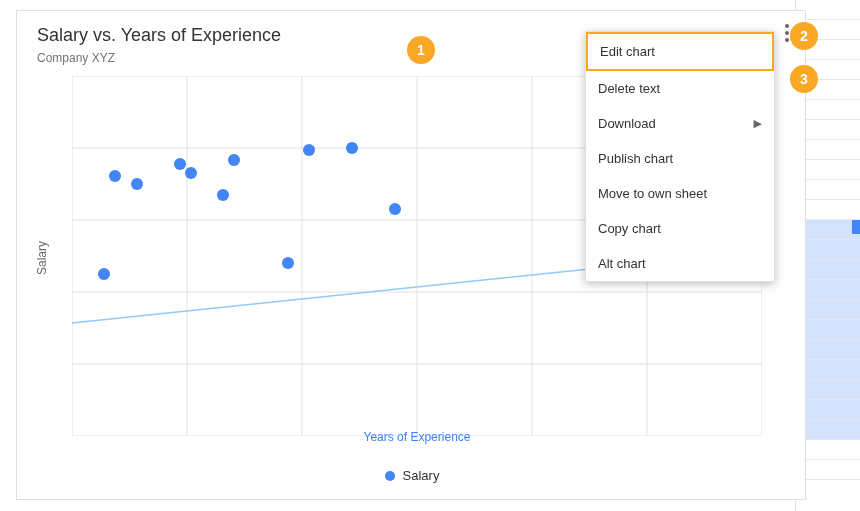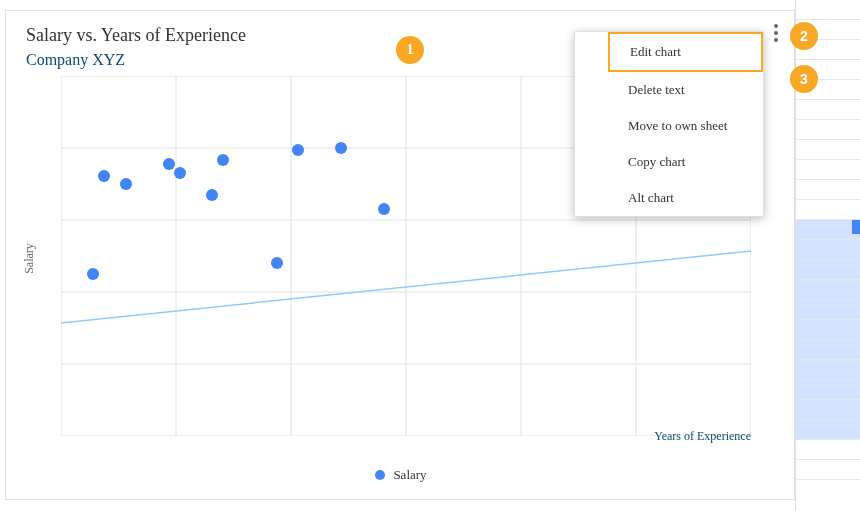--- a/index.html
+++ b/index.html
@@ -9,43 +9,42 @@
       font-family: Arial, sans-serif;
       background: #fff;
       overflow: hidden;
       position: relative;
     }
 
     
     .chart-container {
       position: absolute;
       top: 10px;
-      left: 5px;
+      left: 16px;
       width: 790px;
       height: 490px;
       background: #fff;
       border: 1px solid #e0e0e0;
-      font-family: Liberation Serif, serif;
     }
 
     .chart-title {
       position: absolute;
       top: 14px;
       left: 20px;
       font-size: 18px;
       color: #333;
       font-weight: normal;
     }
 
     .chart-subtitle {
       position: absolute;
       top: 40px;
       left: 20px;
-      font-size: 16px;
-      color: #0c4a6e;
+      font-size: 12px;
+      color: #737373;
     }
 
     
     .menu-dots-btn {
       position: absolute;
       top: 8px;
       right: 4px;
       width: 28px;
       height: 28px;
       display: flex;
@@ -72,29 +71,28 @@
       right: 30px;
       width: 190px;
       background: #fff;
       box-shadow: 0 2px 10px rgba(0,0,0,0.25);
       border-radius: 2px;
       z-index: 100;
       border: 1px solid #e0e0e0;
     }
 
     .context-menu-item {
-      padding: 10px 20px;
+      padding: 10px 12px;
       font-size: 13px;
       color: #333;
       cursor: pointer;
       display: flex;
       align-items: center;
       justify-content: space-between;
       white-space: nowrap;
-      margin-left: 33px;
     }
     .context-menu-item.active {
       background: #fff;
       border: 2px solid #f9a825;
       color: #333;
     }
 
     
     .tooltip-label {
       position: absolute;
@@ -129,23 +127,23 @@
       transform: rotate(-90deg);
       transform-origin: center center;
       white-space: nowrap;
     }
 
     .axis-label-x {
       position: absolute;
       bottom: 55px;
       left: 55px;
       width: 690px;
-      text-align: right;
+      text-align: center;
       font-size: 12px;
-      color: #0c4a6e;
+      color: #3b82f6;
     }
 
     
     .legend {
       position: absolute;
       bottom: 16px;
       left: 0;
       width: 790px;
       display: flex;
       justify-content: center;
@@ -300,20 +298,27 @@
   </div>
 
   <div class="context-menu">
     <div class="context-menu-item active">
       <span>Edit chart</span>
     </div>
     <div class="context-menu-item">
       <span>Delete text</span>
     </div>
     <div class="context-menu-item">
+      <span>Download</span>
+      <span style="font-size:11px;color:#666;">▶</span>
+    </div>
+    <div class="context-menu-item">
+      <span>Publish chart</span>
+    </div>
+    <div class="context-menu-item">
       <span>Move to own sheet</span>
     </div>
     <div class="context-menu-item">
       <span>Copy chart</span>
     </div>
     <div class="context-menu-item">
       <span>Alt chart</span>
     </div>
   </div>
 

